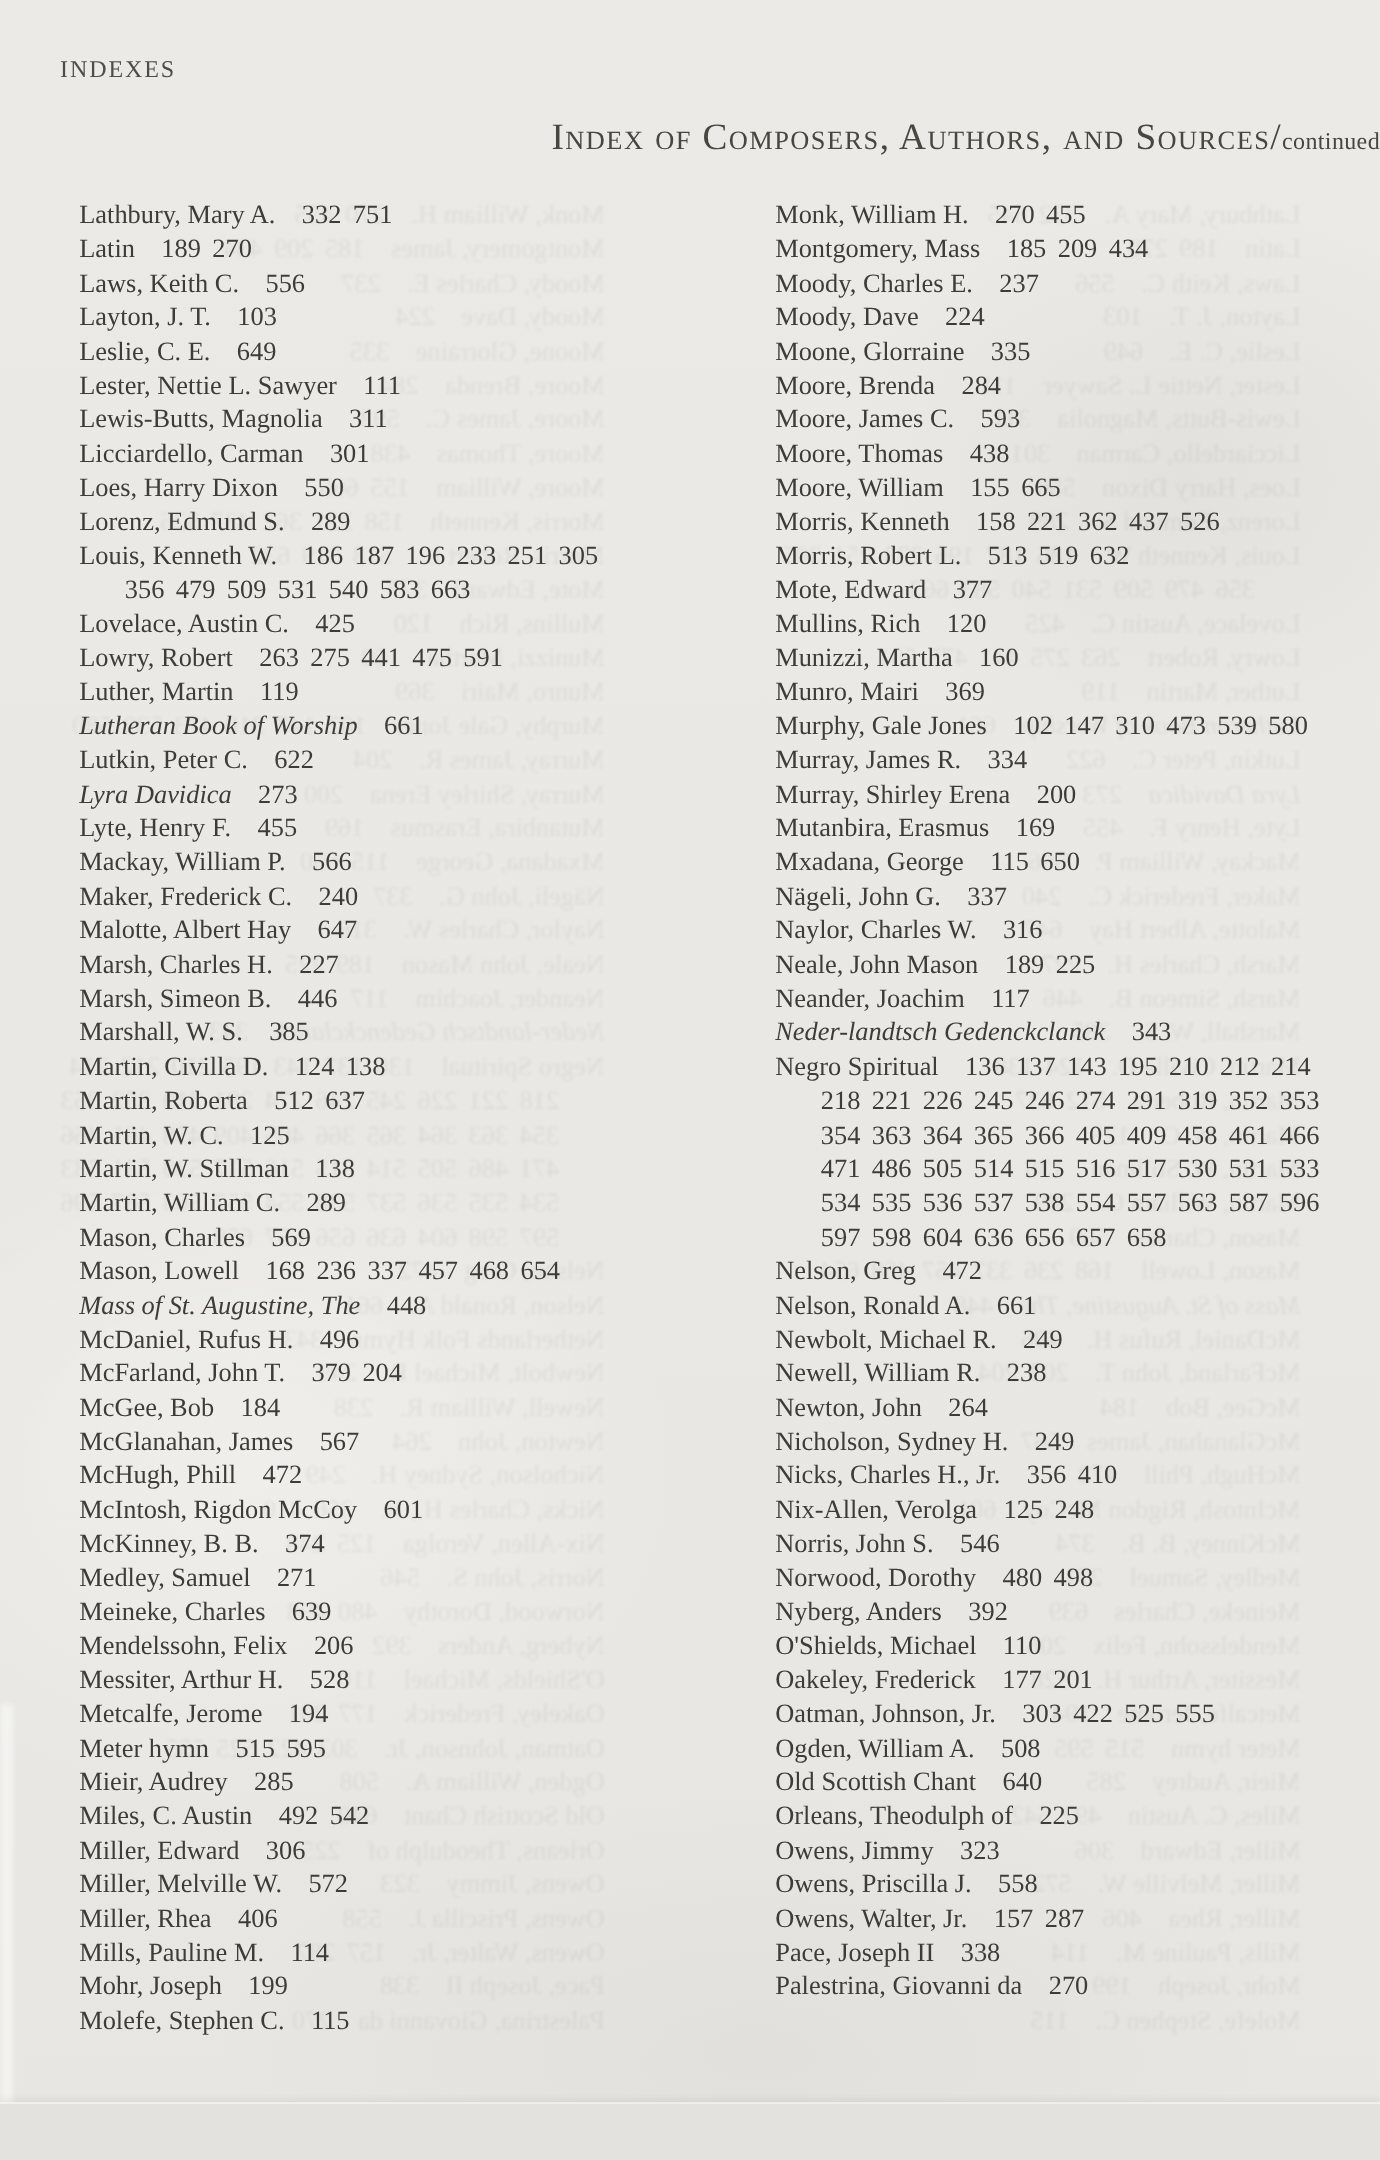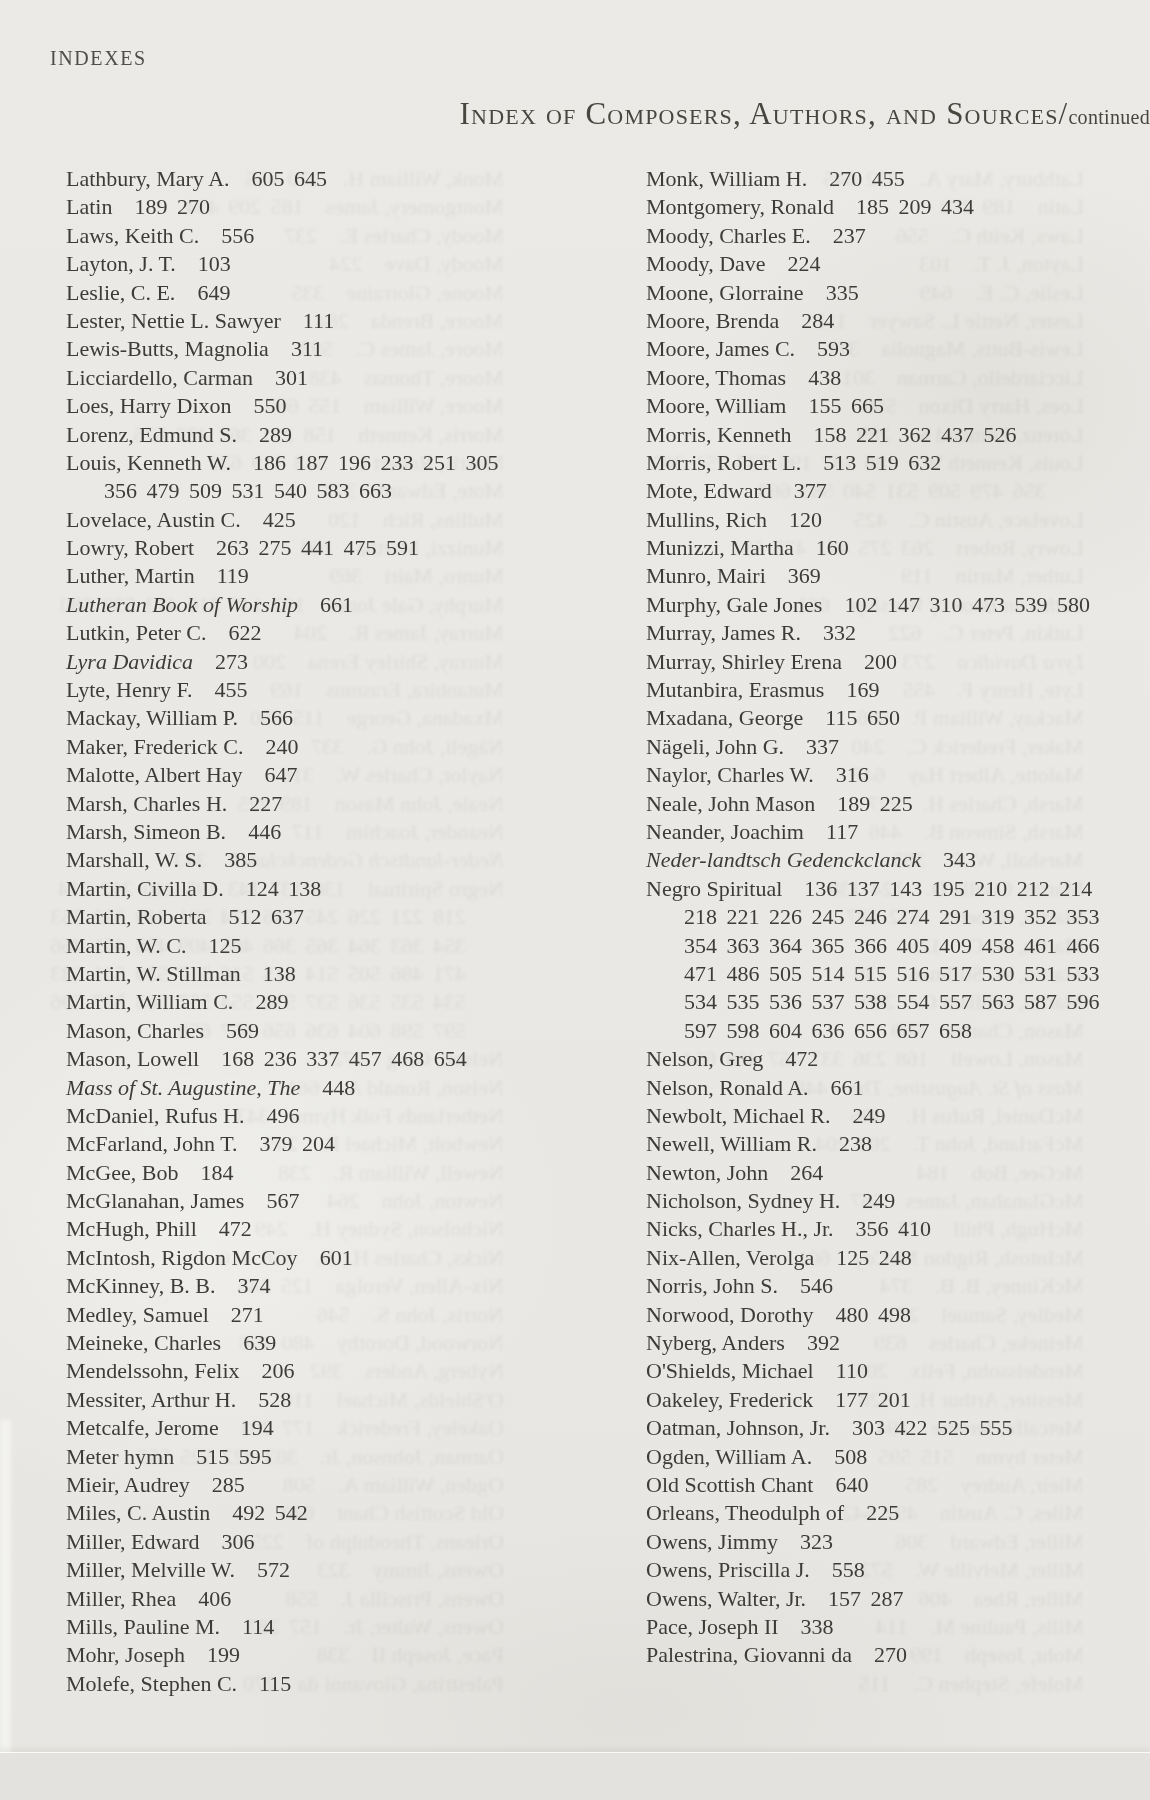--- a/index.html
+++ b/index.html
@@ -181,21 +181,21 @@
       </div>
     </div>
 
   <div class="header-label">INDEXES</div>
 
   <div class="title">
     <span class="main">Index of Composers, Authors, and Sources/</span><span class="suffix">continued</span>
   </div>
 
   <div id="colLeft" class="col col-left">
-      <div class="line"><span class="name">Lathbury, Mary A.</span><span class="pages">605 645</span></div>
+      <div class="line"><span class="name">Lathbury, Mary A.</span><span class="pages">332 751</span></div>
       <div class="line"><span class="name">Latin</span><span class="pages">189 270</span></div>
       <div class="line"><span class="name">Laws, Keith C.</span><span class="pages">556</span></div>
       <div class="line"><span class="name">Layton, J. T.</span><span class="pages">103</span></div>
       <div class="line"><span class="name">Leslie, C. E.</span><span class="pages">649</span></div>
       <div class="line"><span class="name">Lester, Nettie L. Sawyer</span><span class="pages">111</span></div>
       <div class="line"><span class="name">Lewis-Butts, Magnolia</span><span class="pages">311</span></div>
       <div class="line"><span class="name">Licciardello, Carman</span><span class="pages">301</span></div>
       <div class="line"><span class="name">Loes, Harry Dixon</span><span class="pages">550</span></div>
       <div class="line"><span class="name">Lorenz, Edmund S.</span><span class="pages">289</span></div>
       <div class="line"><span class="name">Louis, Kenneth W.</span><span class="pages">186 187 196 233 251 305</span></div>
@@ -239,36 +239,36 @@
       <div class="line"><span class="name">Miller, Edward</span><span class="pages">306</span></div>
       <div class="line"><span class="name">Miller, Melville W.</span><span class="pages">572</span></div>
       <div class="line"><span class="name">Miller, Rhea</span><span class="pages">406</span></div>
       <div class="line"><span class="name">Mills, Pauline M.</span><span class="pages">114</span></div>
       <div class="line"><span class="name">Mohr, Joseph</span><span class="pages">199</span></div>
       <div class="line"><span class="name">Molefe, Stephen C.</span><span class="pages">115</span></div>
     </div>
 
   <div id="colRight" class="col col-right">
       <div class="line"><span class="name">Monk, William H.</span><span class="pages">270 455</span></div>
-      <div class="line"><span class="name">Montgomery, Ronald</span><span class="pages">185 209 434</span></div>
+      <div class="line"><span class="name">Montgomery, Mass</span><span class="pages">185 209 434</span></div>
       <div class="line"><span class="name">Moody, Charles E.</span><span class="pages">237</span></div>
       <div class="line"><span class="name">Moody, Dave</span><span class="pages">224</span></div>
       <div class="line"><span class="name">Moone, Glorraine</span><span class="pages">335</span></div>
       <div class="line"><span class="name">Moore, Brenda</span><span class="pages">284</span></div>
       <div class="line"><span class="name">Moore, James C.</span><span class="pages">593</span></div>
       <div class="line"><span class="name">Moore, Thomas</span><span class="pages">438</span></div>
       <div class="line"><span class="name">Moore, William</span><span class="pages">155 665</span></div>
       <div class="line"><span class="name">Morris, Kenneth</span><span class="pages">158 221 362 437 526</span></div>
       <div class="line"><span class="name">Morris, Robert L.</span><span class="pages">513 519 632</span></div>
       <div class="line"><span class="name">Mote, Edward</span><span class="pages">377</span></div>
       <div class="line"><span class="name">Mullins, Rich</span><span class="pages">120</span></div>
       <div class="line"><span class="name">Munizzi, Martha</span><span class="pages">160</span></div>
       <div class="line"><span class="name">Munro, Mairi</span><span class="pages">369</span></div>
       <div class="line"><span class="name">Murphy, Gale Jones</span><span class="pages">102 147 310 473 539 580</span></div>
-      <div class="line"><span class="name">Murray, James R.</span><span class="pages">332</span></div>
+      <div class="line"><span class="name">Murray, James R.</span><span class="pages">334</span></div>
       <div class="line"><span class="name">Murray, Shirley Erena</span><span class="pages">200</span></div>
       <div class="line"><span class="name">Mutanbira, Erasmus</span><span class="pages">169</span></div>
       <div class="line"><span class="name">Mxadana, George</span><span class="pages">115 650</span></div>
       <div class="line"><span class="name">Nägeli, John G.</span><span class="pages">337</span></div>
       <div class="line"><span class="name">Naylor, Charles W.</span><span class="pages">316</span></div>
       <div class="line"><span class="name">Neale, John Mason</span><span class="pages">189 225</span></div>
       <div class="line"><span class="name">Neander, Joachim</span><span class="pages">117</span></div>
       <div class="line"><span class="name italic">Neder-landtsch Gedenckclanck</span><span class="pages">343</span></div>
       <div class="line"><span class="name">Negro Spiritual</span><span class="pages">136 137 143 195 210 212 214</span></div>
       <div class="line wrap">218 221 226 245 246 274 291 319 352 353</div>

